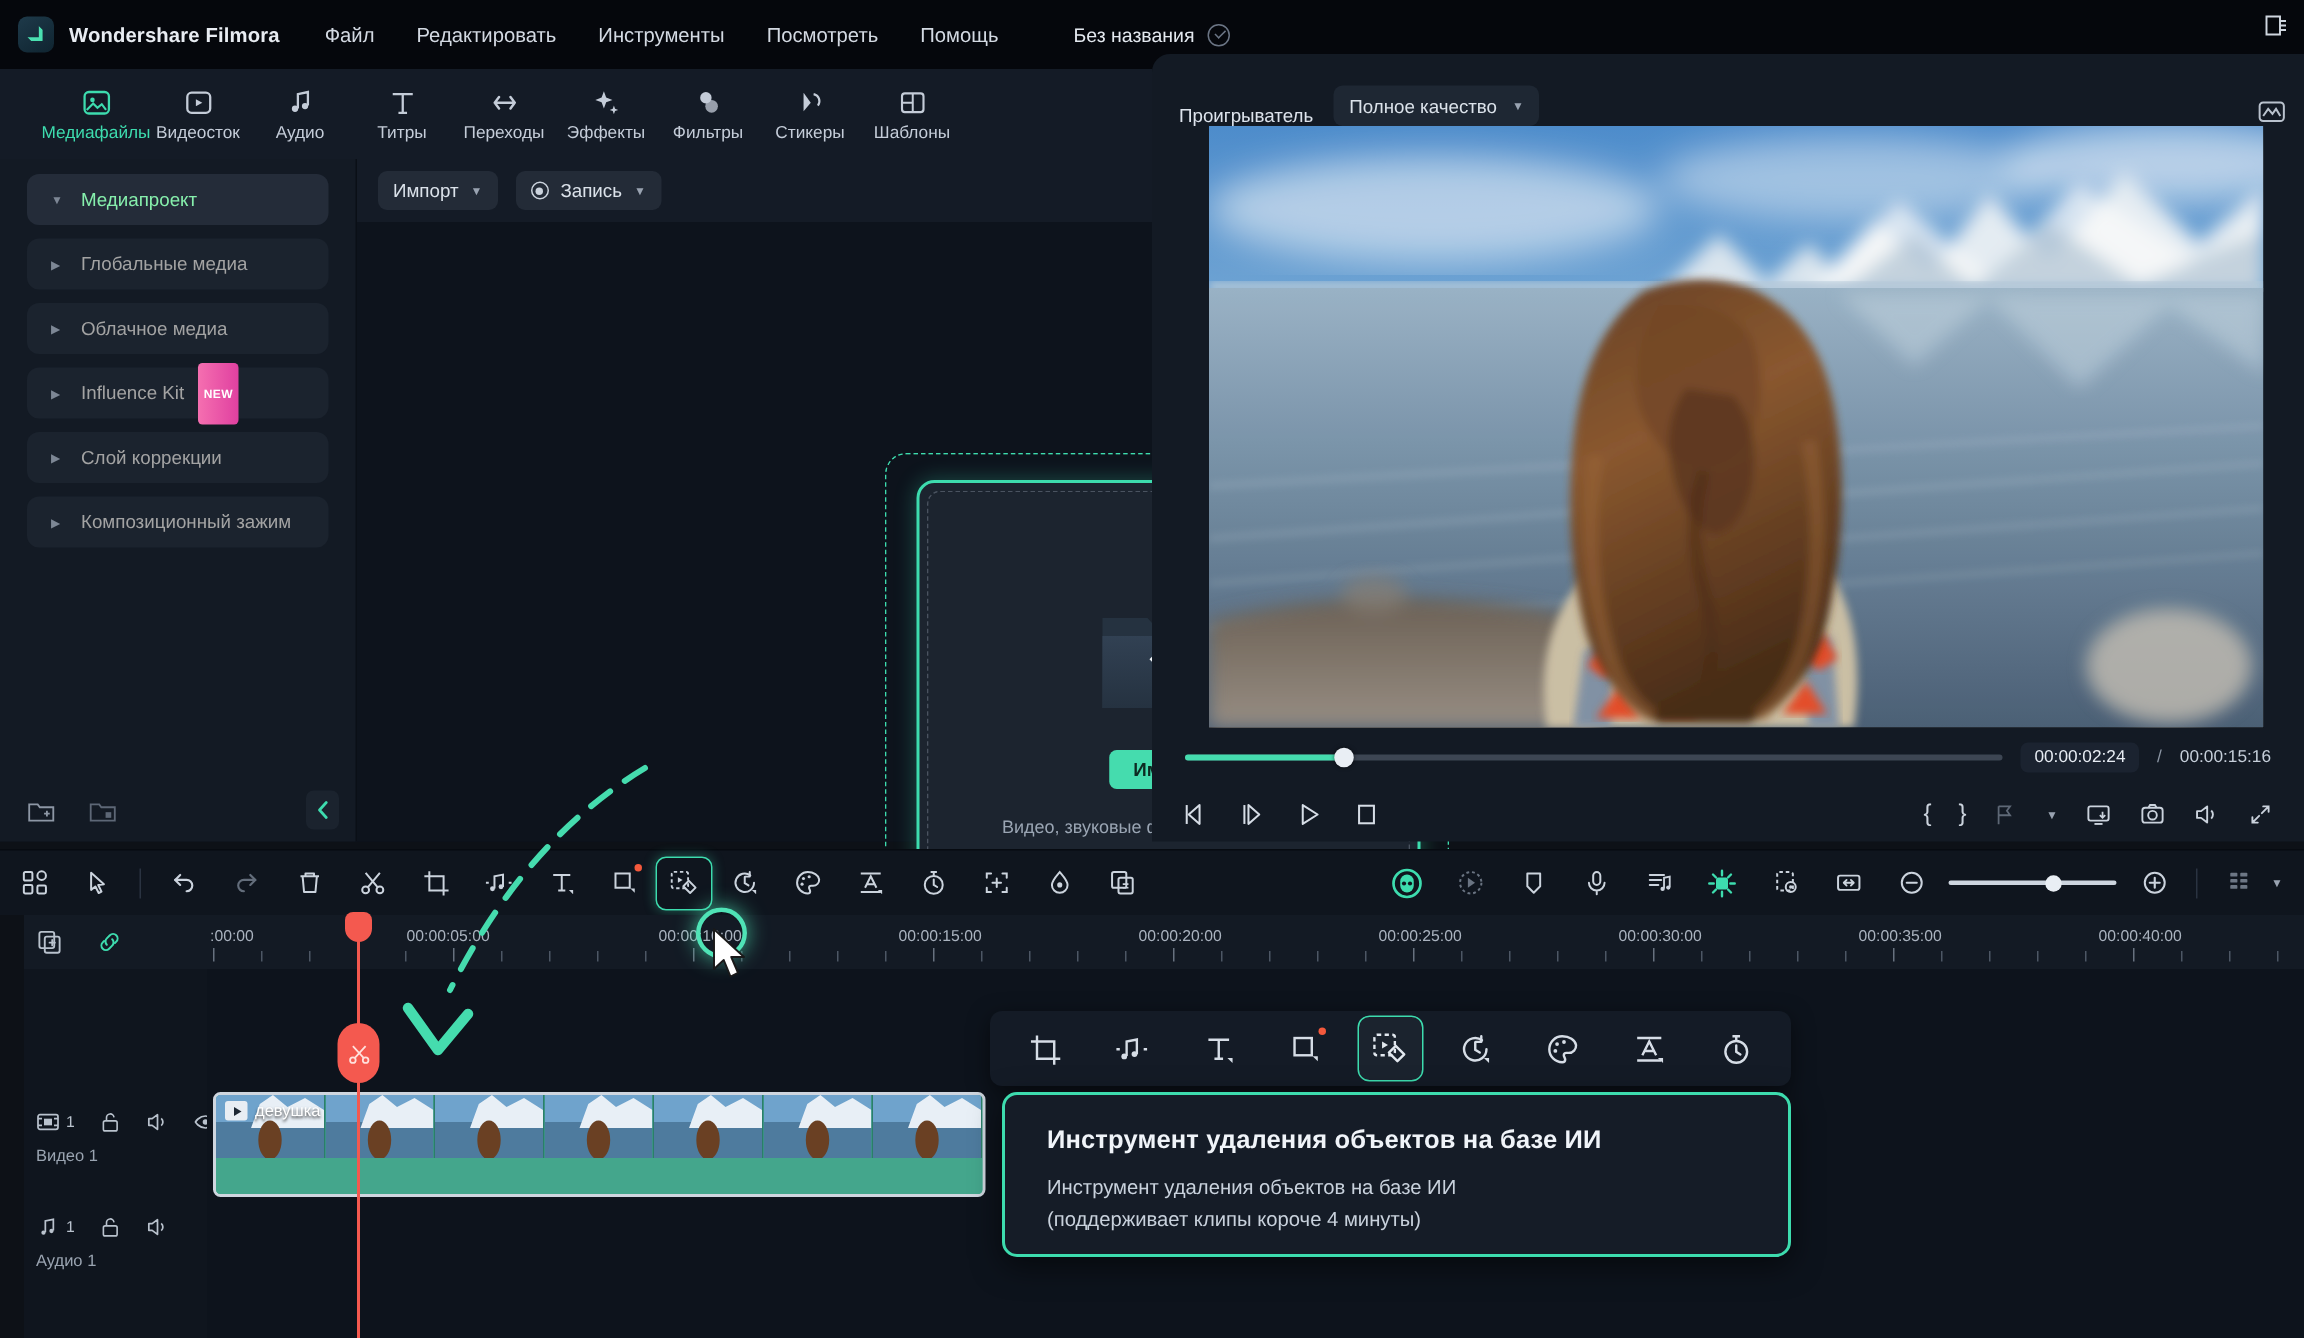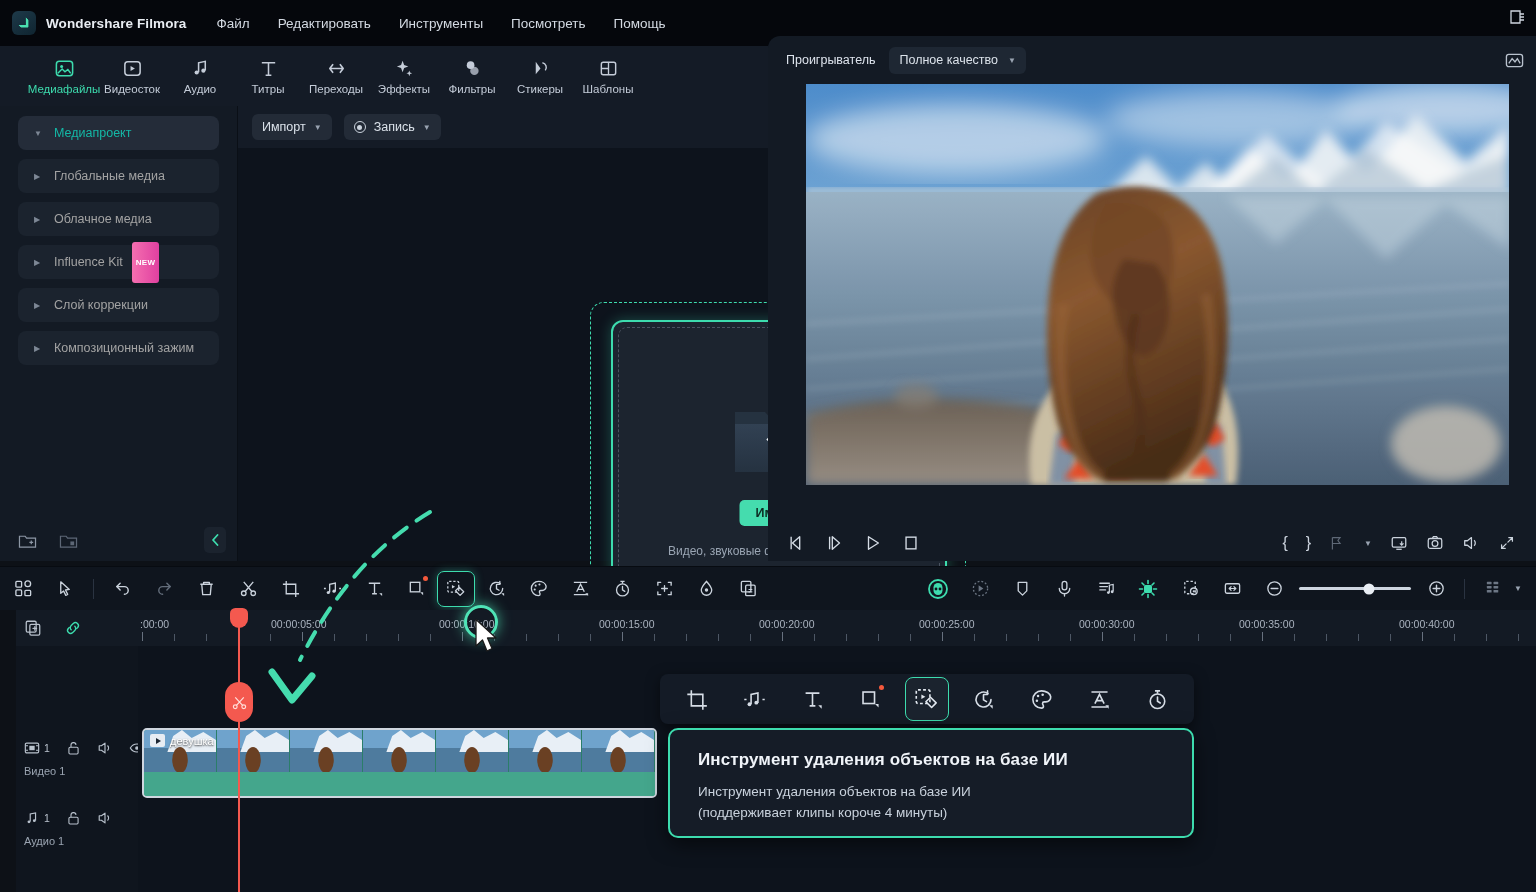--- a/index.html
+++ b/index.html
@@ -86,21 +86,21 @@
   .tree-row {
     height: 34px; border-radius: 8px; display: flex; align-items: center;
     padding-left: 16px; margin-bottom: 9px; cursor: default;
   }
   .tree-row.sel { background: #242c39; }
   .tree-row.plain { background: #1b232e; }
   .tree-row .caret {
     width: 10px; font-size: 8px; color: #7d8795; margin-right: 10px;
   }
   .tree-row .tl { font-size: 12.5px; color: #a3a3a3; }
-  .tree-row.sel .tl { color: #14b8a6; }
+  .tree-row.sel .tl { color: #86efac; }
   .tree-sub {
     height: 30px; display: flex; align-items: center; padding-left: 54px;
     font-size: 12.5px; color: #9aa4b2; margin-bottom: 8px;
   }
   .badge-new {
     margin-left: 9px; font-size: 8px; font-weight: 700; color: #fff;
     background: linear-gradient(90deg,#f56fb0,#e040a0); border-radius: 3px;
     padding: 16px 4px; letter-spacing: .3px;
   }
   .side-foot {
@@ -159,21 +159,21 @@
     position: absolute; left: 0; right: 0; top: 222px; text-align: center;
     font-size: 12px; color: #9aa5b3;
   }
 
   
   .player {
     position: absolute; left: 768px; top: 36px; width: 768px; height: 525px;
     background: #131a24; border-top-left-radius: 12px;
   }
   .player-head {
-    height: 48px; display: flex; align-items: center; padding-left: 18px; gap: 14px;
+    height: 48px; display: flex; align-items: flex-end; padding-left: 18px; gap: 14px;
   }
   .ph-label { font-size: 12.5px; color: #dde3ec; }
   .quality-pill {
     height: 27px; border-radius: 6px; background: #1e2733; display: flex;
     align-items: center; gap: 10px; padding: 0 10px; font-size: 12.5px; color: #dbe2ea;
   }
   .ph-right { margin-left: auto; margin-right: 12px; display:flex; gap:12px; }
   .stage {
     position: absolute; left: 38px; top: 48px; width: 703px; height: 401px;
     overflow: hidden; background: #000;
@@ -354,20 +354,24 @@
       <span class="logo-diamond"></span>
     </div>
     <div class="brand">Wondershare Filmora</div>
     <div class="menu">
       <div class="menu-item">Файл</div>
       <div class="menu-item">Редактировать</div>
       <div class="menu-item">Инструменты</div>
       <div class="menu-item">Посмотреть</div>
       <div class="menu-item">Помощь</div>
     </div>
+  </div>
+  <div class="doc-title-wrap">
+    <span class="doc-title">Без названия</span>
+    <span class="check-circle"></span>
   </div>
   <div class="titlebar-right">
     <span>
       <svg width="18" height="18" viewBox="0 0 18 18">
           <path d="M3 3h9v12H3z" fill="none" stroke="#cfd6df" stroke-width="1.3"></path>
           <path d="M12 6h4M12 9h4M12 12h4" stroke="#cfd6df" stroke-width="1.3"></path>
         </svg>
     </span>
   </div>
 
@@ -641,20 +645,29 @@
           <path d="M300 120 Q280 150 286 185 Q294 215 318 225 Q348 232 362 205 Q374 175 362 142 Q345 115 300 120Z" fill="#774a28" opacity=".85"></path>
           <path d="M318 175 Q300 200 310 235 Q318 265 336 272 Q356 268 362 238 Q368 205 350 180Z" fill="#5b3620" opacity=".75"></path>
           <path d="M258 220 Q248 290 266 350 Q276 382 296 394" stroke="#9a6638" stroke-width="10" fill="none" opacity=".55"></path>
           <path d="M400 210 Q412 280 398 340 Q388 378 366 394" stroke="#9a6638" stroke-width="10" fill="none" opacity=".5"></path>
           <path d="M330 230 Q318 270 330 310 Q340 345 330 380" stroke="#4b2c17" stroke-width="9" fill="none" opacity=".5"></path>
         </g>
         <rect width="703" height="401" fill="#000" opacity="0.02"></rect>
       </svg>
     </div>
 
+    <div class="seek-row">
+      <div class="track-bg">
+        <div class="track-fill"></div>
+        <div class="track-knob"></div>
+      </div>
+      <span class="tc-box">00:00:02:24</span>
+      <span class="tc-sep">/</span>
+      <span class="tc-total">00:00:15:16</span>
+    </div>
 
     <div class="ctrl-row">
       <span>
         <svg width="18" height="18" viewBox="0 0 20 20">
             <path d="M13 3L5 10l8 7z" fill="none" stroke="#d6dde6" stroke-width="1.5" stroke-linejoin="round"></path>
             <path d="M3.5 3v14" stroke="#d6dde6" stroke-width="1.5"></path>
           </svg>
       </span>
       <span>
         <svg width="18" height="18" viewBox="0 0 20 20">

